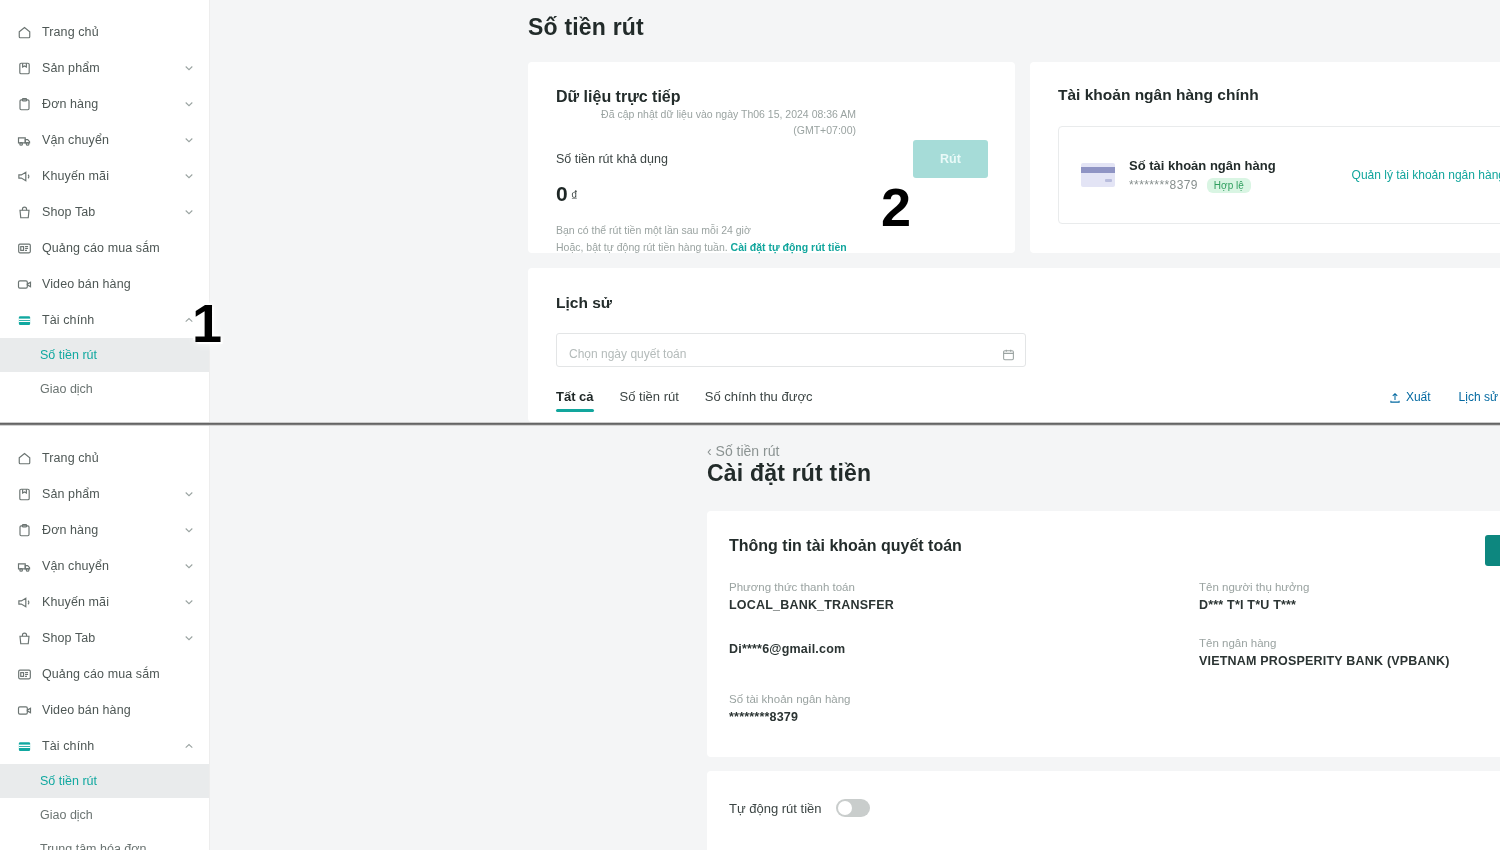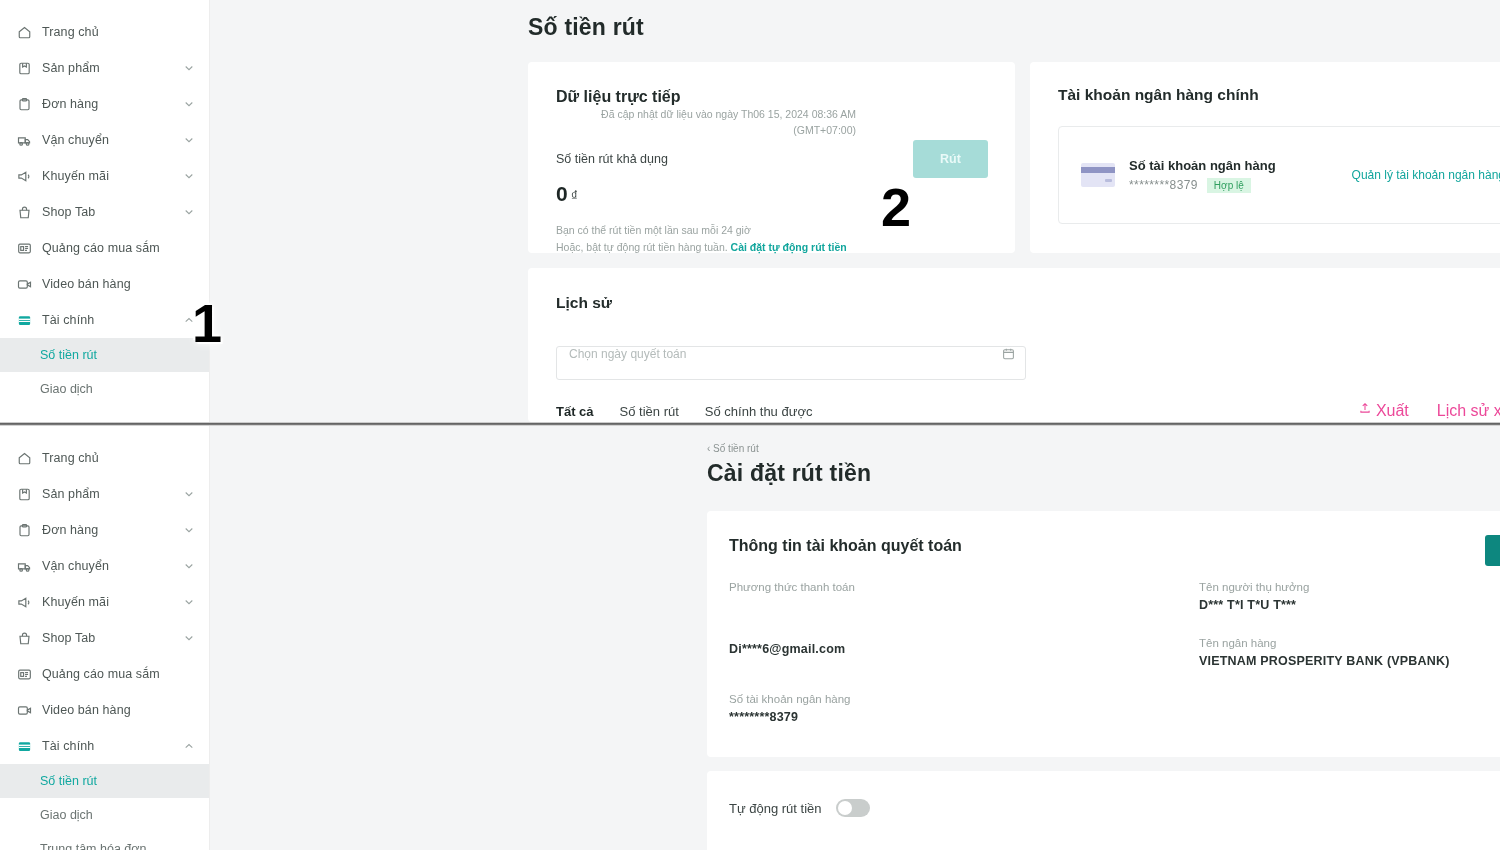--- a/index.html
+++ b/index.html
@@ -115,64 +115,64 @@
     height: 98px; display: flex; align-items: center;
     padding: 0 22px;
   }
   .bank-card-ic { width: 34px; height: 24px; flex: 0 0 34px; margin-right: 14px; }
   .bank-txt { }
   .bank-t1 { font-size: 13px; font-weight: bold; color: #232c2b; }
   .bank-t2row { display: flex; align-items: center; margin-top: 5px; }
   .bank-t2 { font-size: 12px; color: #878f8e; letter-spacing: .4px; }
   .badge-ok {
     margin-left: 9px; background: #d9f5e3; color: #2f9e5e;
-    font-size: 10px; padding: 2px 7px; border-radius: 0;
+    font-size: 10px; padding: 2px 7px; border-radius: 6px;
   }
   .bank-manage {
     margin-left: auto; font-size: 12px; color: #12a69d;
     cursor: pointer; white-space: nowrap;
   }
 
   #card-hist {
     position: absolute; left: 318px; top: 268px;
     width: 1022px; height: 154px;
     padding: 26px 26px 0 28px;
   }
   .hist-h { font-size: 15.5px; font-weight: bold; color: #232c2b; }
   .date-input {
-    margin-top: 34px; width: 470px; height: 34px;
+    margin-top: 21px; width: 470px; height: 34px;
     border: 1px solid #e3e5e6; border-radius: 3px;
-    display: flex; align-items: flex-start; padding: 0 10px 14px 12px;
+    display: flex; align-items: flex-end; padding: 0 10px 5px 12px;
     background: #fff; cursor: pointer;
   }
   .date-ph { font-size: 12px; color: #b4bbba; }
   .cal-ic { margin-left: auto; width: 13px; height: 13px; color: #9aa3a1; }
   .cal-ic svg { width: 13px; height: 13px; display:block; }
   .tabs-row { margin-top: 22px; display: flex; align-items: center; }
   .tab {
     font-size: 13px; color: #3c4544; margin-right: 26px;
     padding-bottom: 8px; cursor: pointer; position: relative;
   }
   .tab.active { color: #1d2625; font-weight: bold; }
   .tab.active::after {
     content: ""; position: absolute; left: 0; right: 0; bottom: 0;
     height: 3px; background: #12a69d; border-radius: 2px;
   }
   .hist-actions { margin-left: auto; display: flex; align-items: center; padding-bottom: 8px; }
   .act {
-    font-size: 16px; color: #ec4899; margin-left: 28px;
-    cursor: pointer; display: flex; align-items: flex-start;
+    font-size: 12px; color: #0369a1; margin-left: 28px;
+    cursor: pointer; display: flex; align-items: flex-end;
   }
   .act .upic { width: 12px; height: 12px; margin-right: 5px; }
   .act .upic svg { width: 12px; height: 12px; display: block; }
 
   
   #b-crumb {
     position: absolute; left: 497px; top: 17px;
-    font-size: 10px; color: #8b9392; cursor: pointer;
+    font-size: 14px; color: #8b9392; cursor: pointer;
   }
   #b-title { position: absolute; left: 497px; top: 34px; }
   #card-settle {
     position: absolute; left: 497px; top: 85px;
     width: 928px; height: 246px;
     padding: 26px 26px 0 22px;
   }
   .settle-h { font-size: 16px; font-weight: bold; color: #232c2b; }
   #btn-change {
     position: absolute; right: 22px; top: 24px;
@@ -551,20 +551,21 @@
         <span>‹ </span><span>Số tiền rút</span>
       </div>
       <div class="page-title" id="b-title">Cài đặt rút tiền</div>
 
       <div class="card" id="card-settle">
         <div class="settle-h">Thông tin tài khoản quyết toán</div>
         <button id="btn-change">Thay đổi tài khoản</button>
         <div class="fgrid" id="settlement-fields">
             <div>
               <div class="f-label">Phương thức thanh toán</div>
+              <div class="f-value">LOCAL_BANK_TRANSFER</div>
             </div>
             <div>
               <div class="f-label">Tên người thụ hưởng</div>
               <div class="f-value">D*** T*I T*U T***</div>
             </div>
             <div>
               <div class="f-value">Di****6@gmail.com</div>
             </div>
             <div>
               <div class="f-label">Tên ngân hàng</div>

